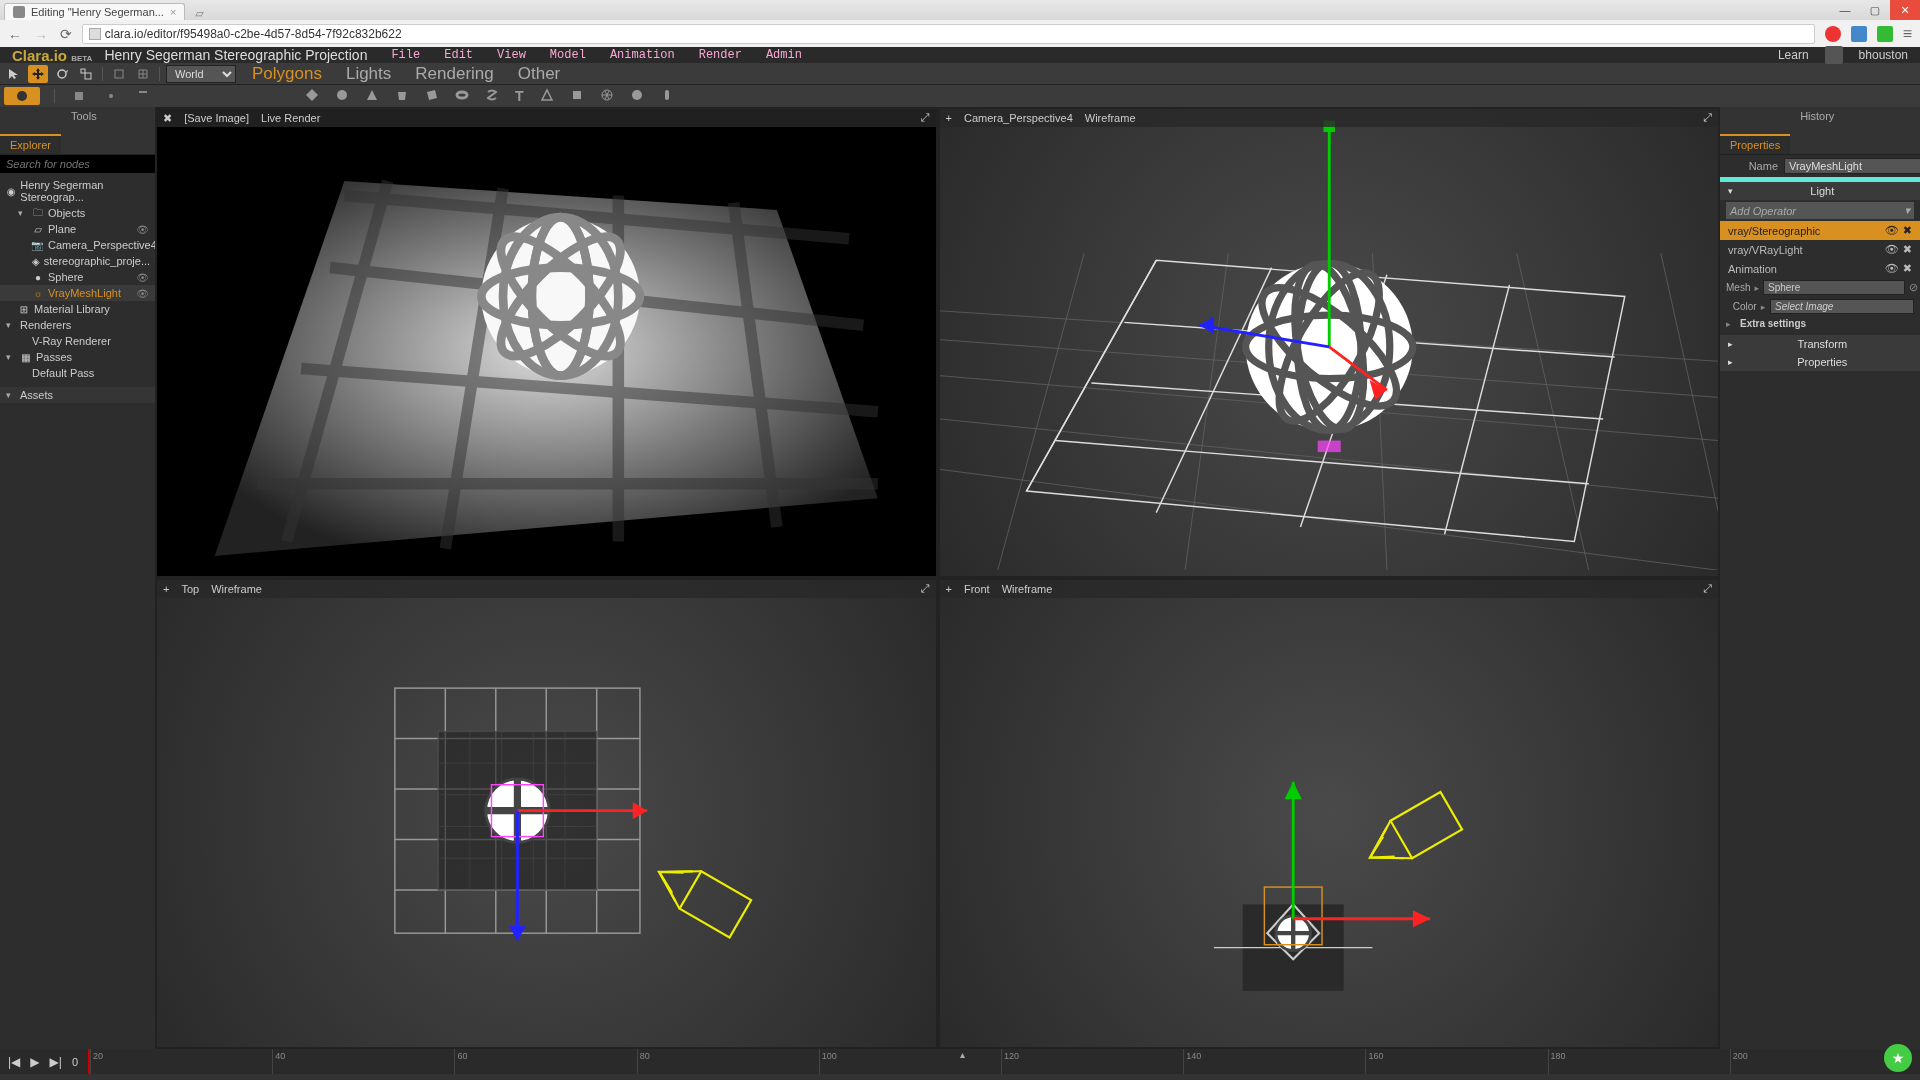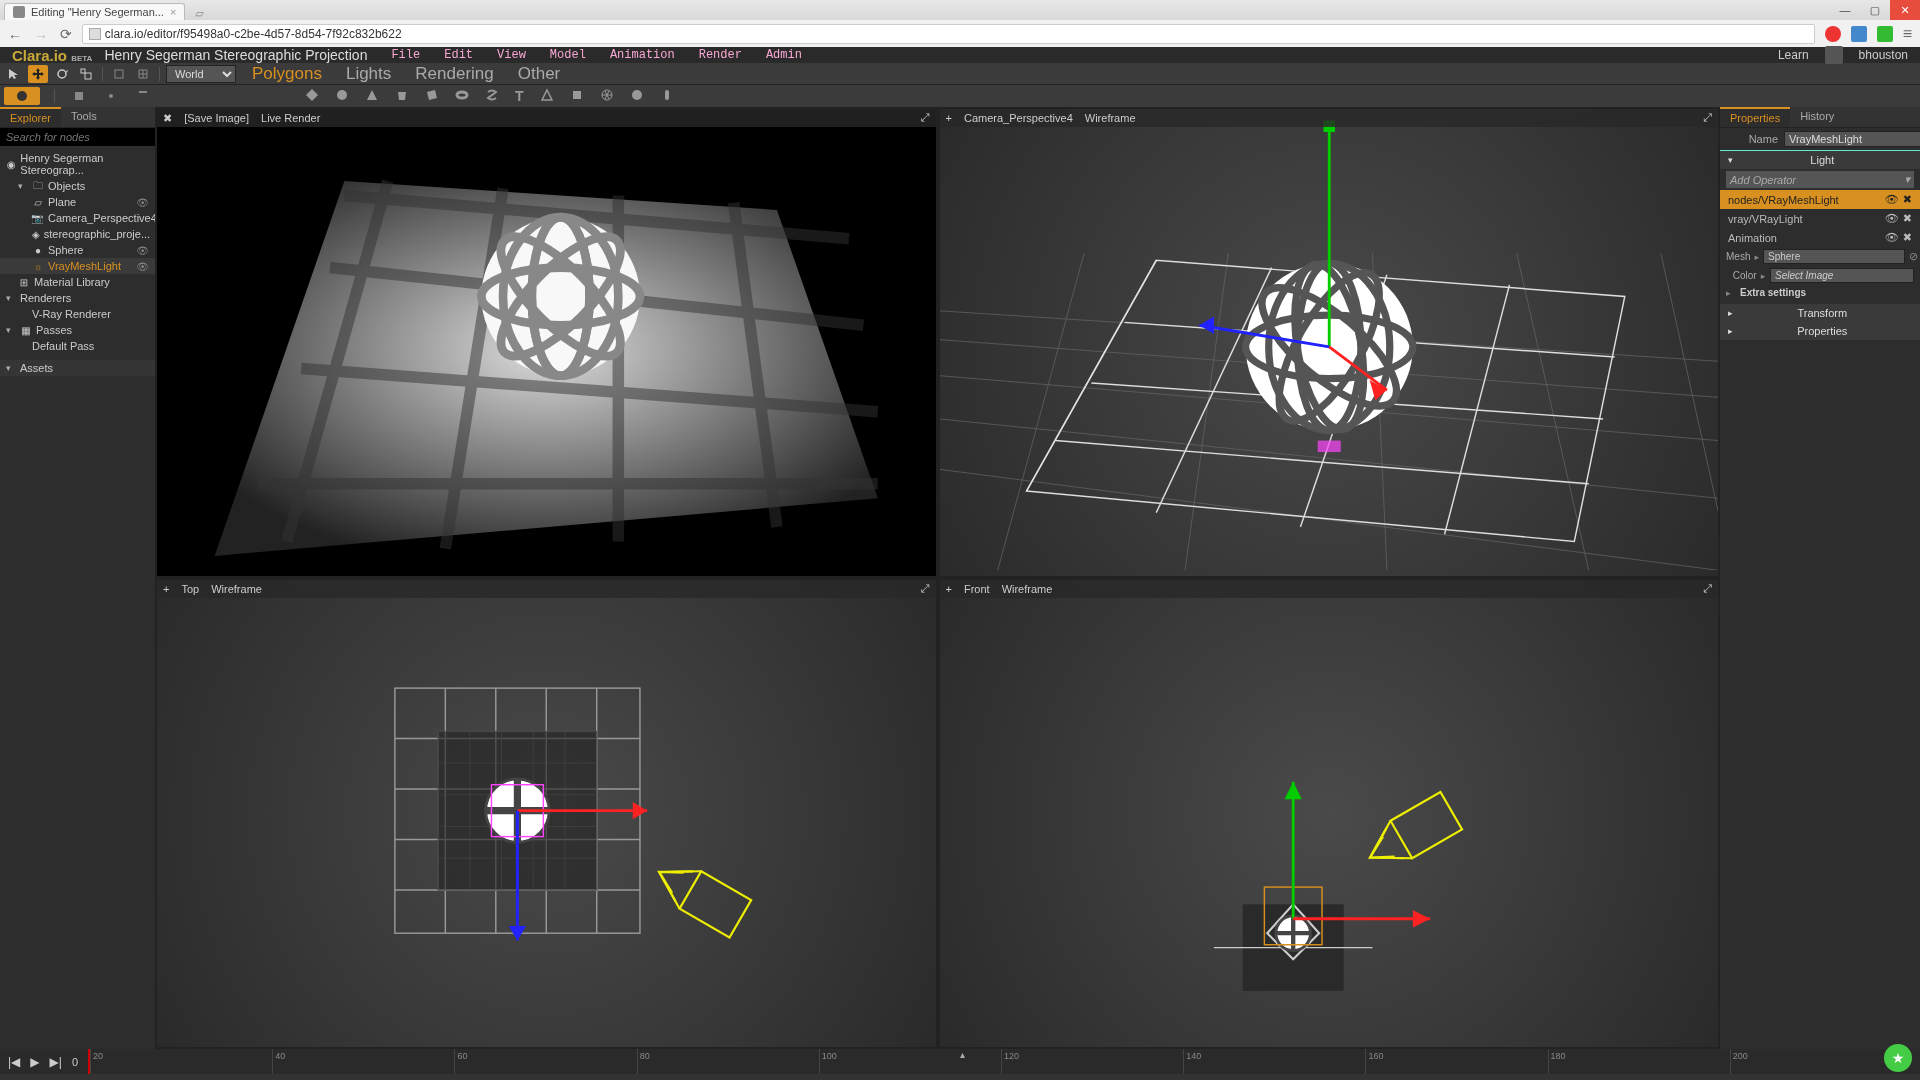--- a/index.html
+++ b/index.html
@@ -45,42 +45,42 @@
 
 .shape-row { height: 22px; background: #3b3b3b; display: flex; align-items: center; padding: 0 4px; gap: 12px; }
 .shape-row .tool-btn.big { width: 36px; background: #d89020; border-radius: 2px; }
 .shape-icons { display: flex; gap: 16px; margin-left: 140px; }
 
 
 .main { display: flex; height: calc(100vh - 47px - 22px - 22px - 22px - 25px); }
 .left-panel { width: 155px; background: #2d2d2d; display: flex; flex-direction: column; }
 .panel-tabs { display: flex; background: #333; border-bottom: 1px solid #222; }
 .panel-tab { padding: 3px 10px; font-size: 11px; color: #aaa; cursor: pointer; }
-.panel-tab.active { background: #2d2d2d; color: #d89020; border-top: 2px solid #d89020; }
+.panel-tab.active { background: #2d2d2d; color: #d89020; border-top: 2px solid #d89020; margin-top: 27px; }
 .search-nodes { width: 100%; background: #000000; border: none; padding: 3px 6px; color: #999; font-size: 11px; font-style: italic; }
 .tree { padding: 4px 0; font-size: 11px; }
 .tree-item { padding: 2px 6px; display: flex; align-items: center; gap: 4px; cursor: pointer; }
 .tree-item.selected { background: #3a3a3a; color: #d89020; }
 .tree-indent-1 { padding-left: 18px; }
 .tree-indent-2 { padding-left: 32px; }
 .tree-toggle { width: 10px; color: #aaa; font-size: 9px; }
 .tree-icon { width: 12px; height: 12px; display: inline-flex; align-items: center; justify-content: center; font-size: 10px; }
 .vis-icon { margin-left: auto; color: #888; font-size: 10px; }
 
 
 .viewports { flex: 1; display: grid; grid-template-columns: 1fr 1fr; grid-template-rows: 1fr 1fr; gap: 4px; background: #222; padding: 2px; }
 .viewport { background: radial-gradient(circle at center, #4a4a4a, #2a2a2a); position: relative; overflow: hidden; }
 .vp-header { position: absolute; top: 0; left: 0; right: 0; height: 18px; background: rgba(40,40,40,0.8); display: flex; align-items: center; padding: 0 6px; gap: 12px; font-size: 11px; color: #ccc; z-index: 10; }
 .vp-header .vp-close { cursor: pointer; }
 .vp-expand { position: absolute; top: 2px; right: 6px; color: #ccc; cursor: pointer; z-index: 10; }
 .vp-content { position: absolute; inset: 0; }
 
 
 .right-panel { width: 200px; background: #2d2d2d; display: flex; flex-direction: column; font-size: 11px; }
-.prop-row { padding: 3px 8px; display: flex; align-items: center; gap: 6px; border-bottom: 1px solid #5eead4; }
+.prop-row { padding: 3px 8px; display: flex; align-items: center; gap: 6px; border-bottom: 5px solid #5eead4; }
 .prop-label { color: #aaa; text-align: right; }
 .prop-input { flex: 1; background: #555; border: 1px solid #222; padding: 1px 4px; color: #ddd; font-size: 11px; }
 .section-header { background: #3a3a3a; padding: 3px 8px; text-align: center; color: #ddd; display: flex; align-items: center; cursor: pointer; }
 .section-header .chev { margin-right: auto; font-size: 9px; }
 .section-header .title { flex: 1; }
 .op-item { padding: 3px 8px; display: flex; align-items: center; gap: 4px; color: #bbb; cursor: pointer; }
 .op-item.selected { background: #d89020; color: #222; }
 .op-icons { margin-left: auto; display: flex; gap: 4px; color: inherit; }
 .add-op { background: #555; margin: 2px 6px; padding: 2px 4px; color: #aaa; font-style: italic; display: flex; align-items: center; justify-content: space-between; }
 .field-row { display: flex; align-items: center; padding: 2px 6px; gap: 4px; }
@@ -539,21 +539,21 @@
     </div>
     <div class="section-header">
       <span class="chev">▾</span>
       <span class="title">Light</span>
     </div>
     <div class="add-op">
       <span>Add Operator</span>
       <span>▾</span>
     </div>
     <div class="op-item selected">
-      <span>nodes/VRayMeshLight</span>
+      <span>vray/Stereographic</span>
       <span class="op-icons">
           <span>👁</span>
           <span>✖</span>
         </span>
     </div>
     <div class="op-item">
       <span>vray/VRayLight</span>
       <span class="op-icons">
           <span>👁</span>
           <span>✖</span>

